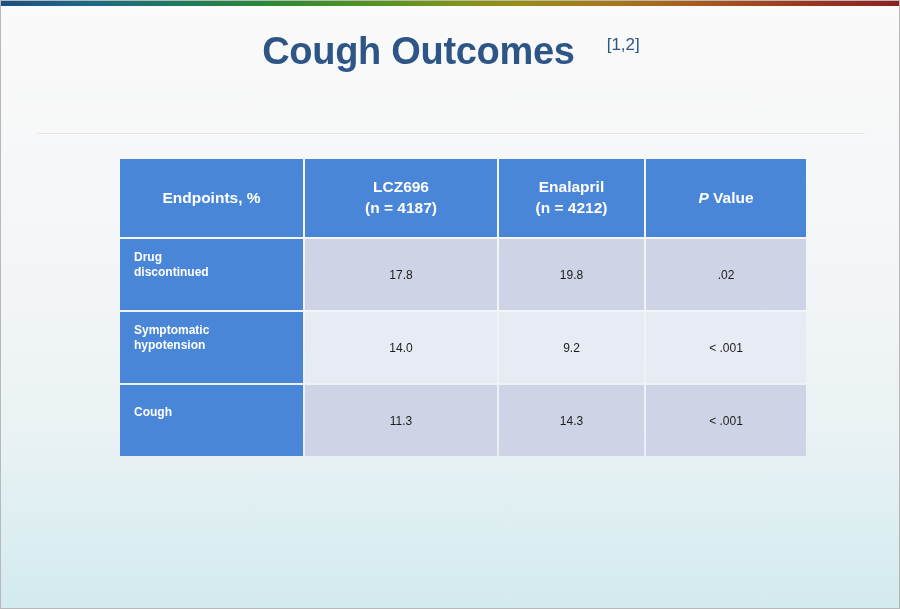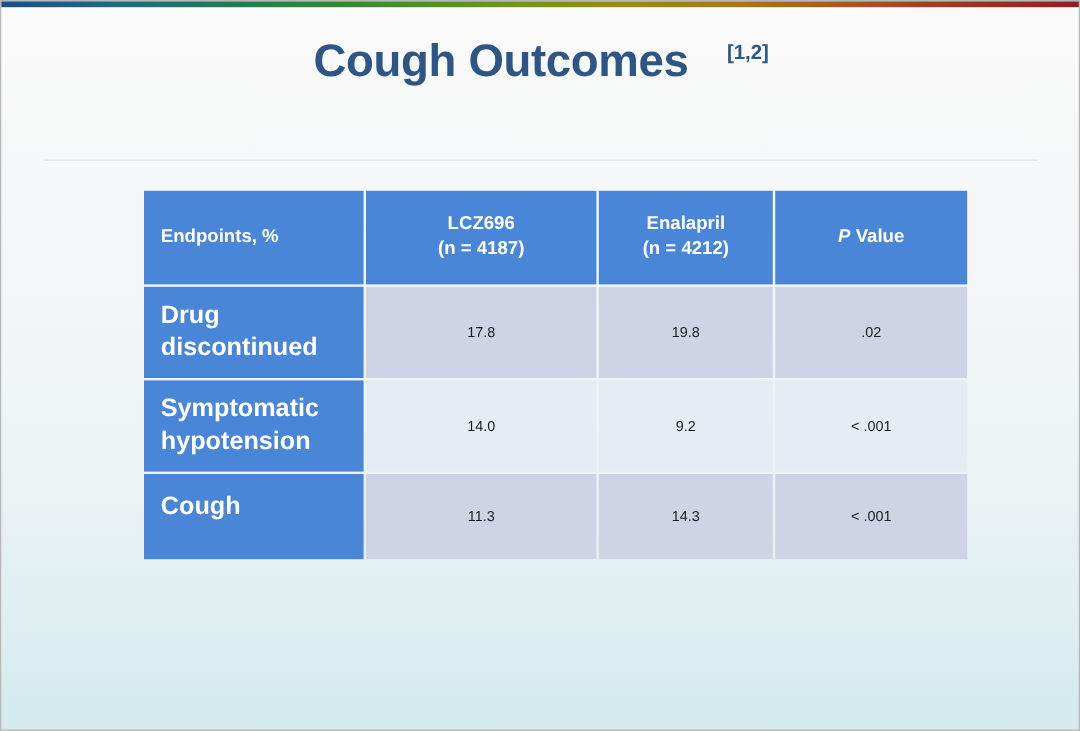--- a/index.html
+++ b/index.html
@@ -63,21 +63,21 @@
     display: inline-block;
     font-size: 38px;
     font-weight: bold;
     color: #2d5586;
     letter-spacing: -0.3px;
     line-height: 1.1;
     font-family: "Liberation Sans", sans-serif;
   }
   .slide-title-sup {
     font-size: 17px;
-    font-weight: bold;
+    font-weight: normal;
     vertical-align: super;
     color: #2d5586;
     letter-spacing: 0;
     margin-left: 32px;
   }
 
   .header-divider {
     position: absolute;
     top: 132px;
     left: 36px;
@@ -111,34 +111,34 @@
     color: #ffffff;
     font-size: 15.5px;
     font-weight: bold;
     height: 78px;
     padding: 0 14px;
     vertical-align: middle;
     line-height: 1.35;
     font-family: "Liberation Sans", sans-serif;
   }
   th.head-cell.left-head {
-    text-align: left;
+    text-align: center;
   }
   th.head-cell.center-head {
     text-align: center;
   }
   .p-italic {
     font-style: italic;
     font-weight: bold;
   }
 
   td.row-label {
     background: #4a86d8;
     color: #ffffff;
-    font-size: 21px;
+    font-size: 12px;
     font-weight: bold;
     text-align: left;
     vertical-align: top;
     padding: 11px 10px 11px 14px;
     line-height: 1.28;
     font-family: "Liberation Sans", sans-serif;
   }
   td.row-label.single-line {
     vertical-align: middle;
     padding-top: 0;

